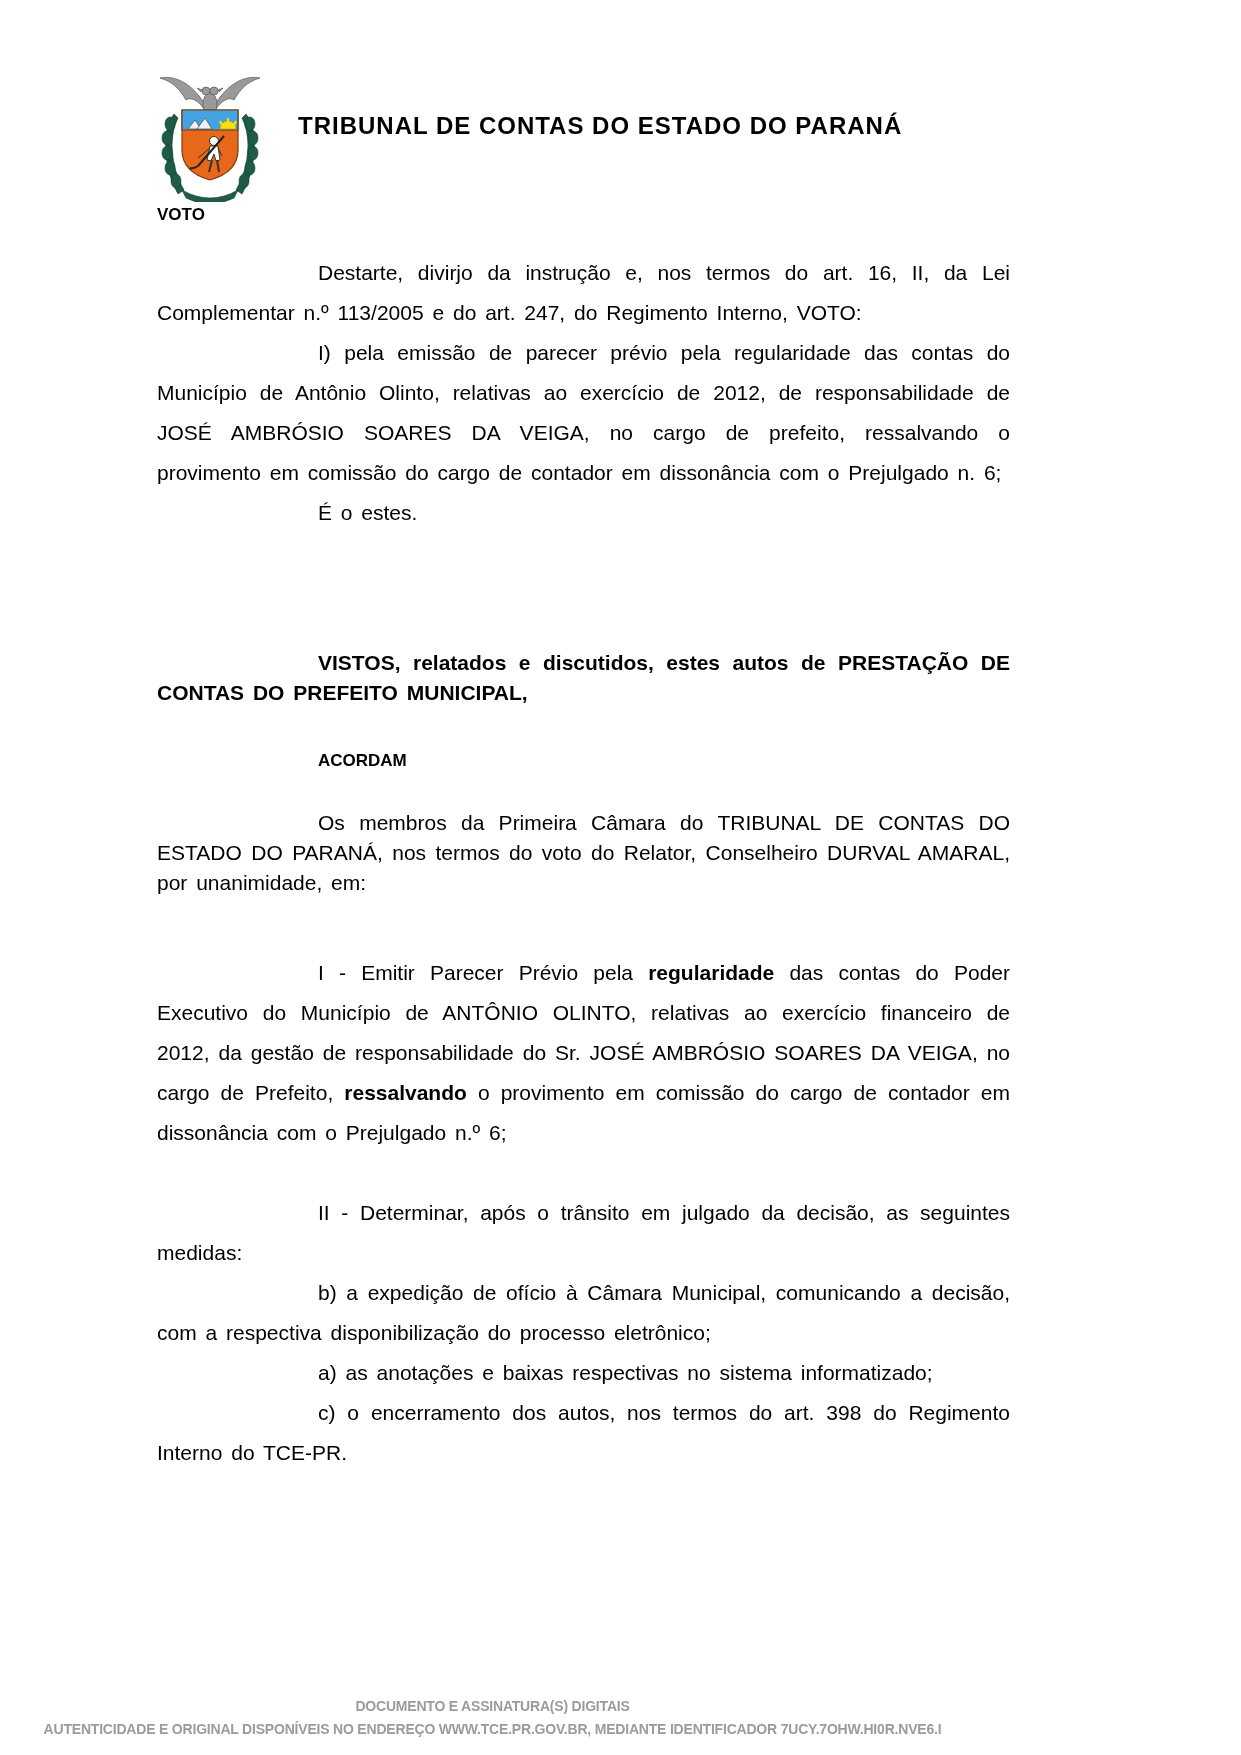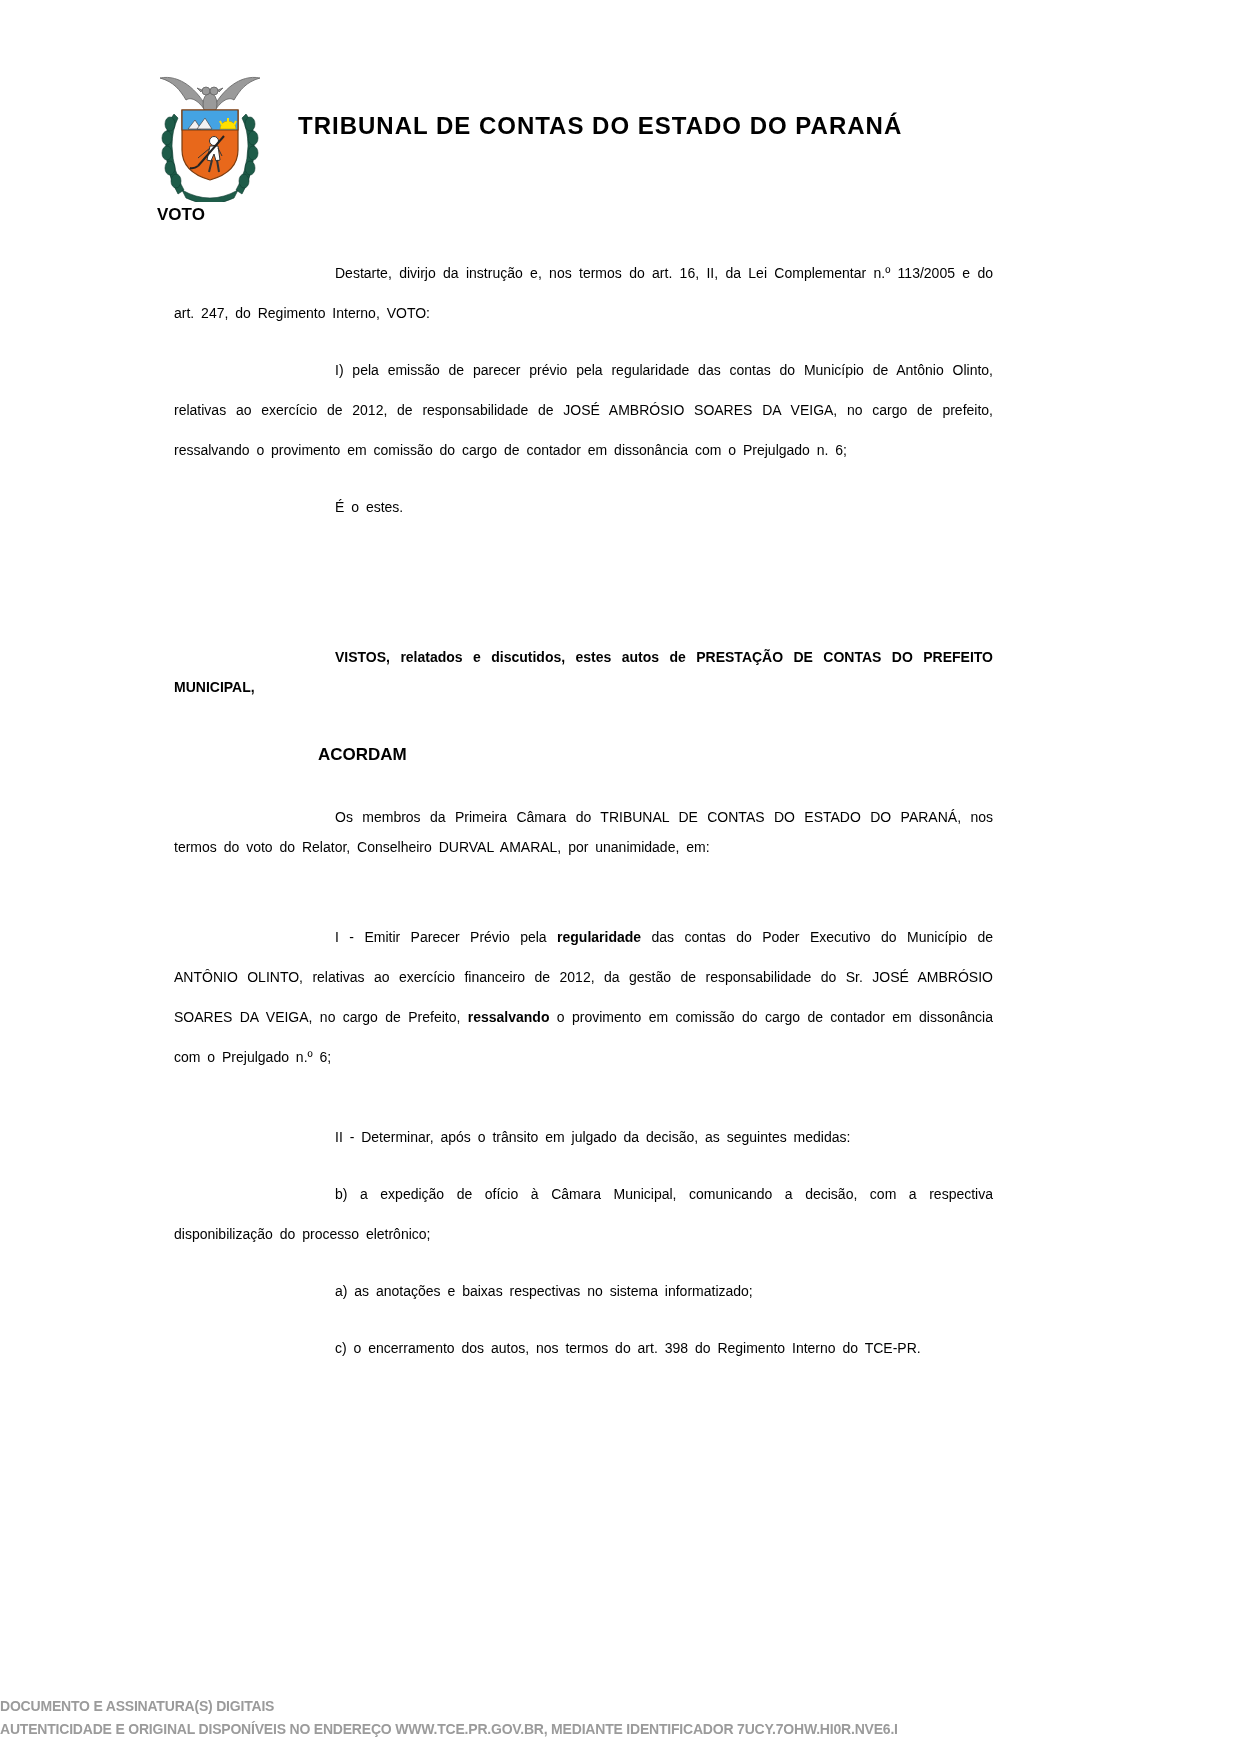--- a/index.html
+++ b/index.html
@@ -11,32 +11,32 @@
   .page{position:absolute;inset:0;border-radius:20px;}
   
   .logo{position:absolute;left:148px;top:66px;width:124px;height:136px;}
   .doc-title{
     position:absolute;left:298px;top:112px;width:720px;
     font-size:24px;font-weight:bold;letter-spacing:1px;white-space:nowrap;
   }
   
   .content{position:absolute;left:157px;top:0;width:853px;}
   .h-voto{margin-top:205px;font-size:17px;font-weight:bold;line-height:20px;}
-  p{margin:17px;font-size:14px;text-align:justify;word-spacing:3px;}
+  p{margin:0;font-size:21px;text-align:justify;word-spacing:3px;}
   .sp15{line-height:40px;text-indent:161px;}
   .sp10{line-height:30px;text-indent:161px;}
   .b{font-weight:bold;}
   .gap-vistos{margin-top:115px;}
   .h-acordam{margin-top:38px;font-size:17px;font-weight:bold;line-height:30px;padding-left:161px;}
   .gap-membros{margin-top:32px;}
   .gap-item1{margin-top:55px;}
   .gap-item2{margin-top:40px;}
   
   .footer{
-    position:absolute;left:0;top:1695px;width:985px;text-align:left;
+    position:absolute;left:0;top:1695px;width:985px;text-align:center;
     font-size:14px;font-weight:bold;letter-spacing:-0.2px;line-height:23px;
     color:var(--footer-gray,#9b9b9b);
   }
   
   .f-orange{fill:var(--shield-orange,#e8681b);}
   .f-blue{fill:var(--shield-blue,#44a3e3);}
   .f-green{fill:var(--branch-green,#1e5c49);}
   .f-gray{fill:var(--eagle-gray,#9a9a9a);}
   .f-sun{fill:var(--sun-yellow,#ffe000);}
 </style>

